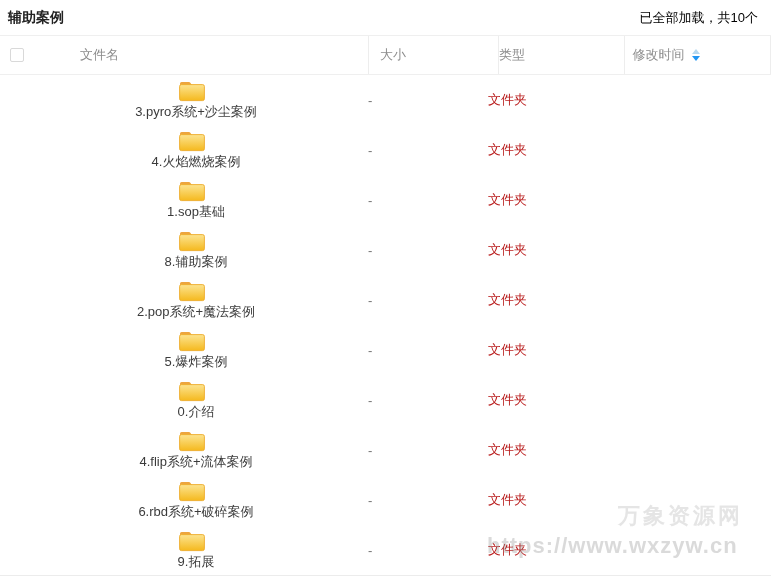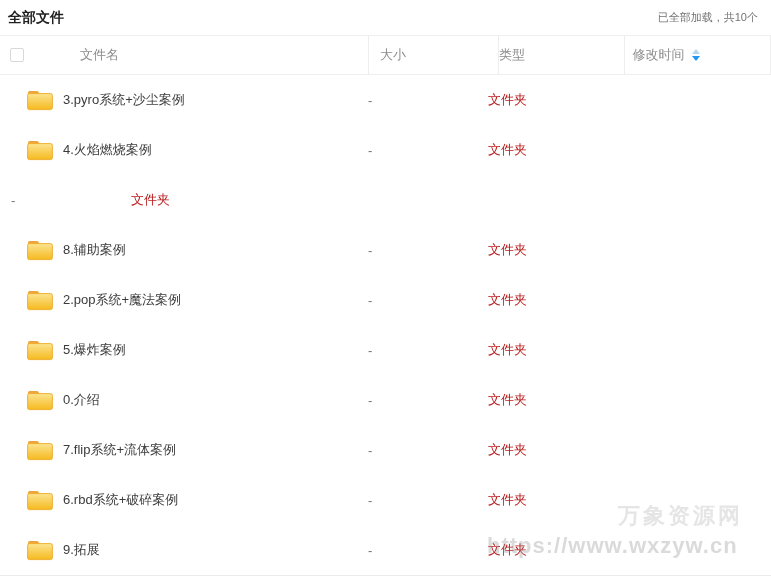--- a/index.html
+++ b/index.html
@@ -9,21 +9,21 @@
     width: 771px; height: 581px; overflow: hidden; position: relative;
   }
   .page { width: 771px; height: 581px; position: relative; background: #fff; }
 
   
   .topbar {
     height: 35px; display: flex; align-items: center;
     justify-content: space-between; padding: 0 13px 0 8px;
   }
   .page-title { font-size: 14px; font-weight: bold; color: #222; }
-  .load-status { font-size: 11px; color: #737373; }
+  .load-status { font-size: 13px; color: #000000; }
 
   
   .table-header {
     height: 40px; display: flex; align-items: stretch;
     border-top: 1px solid #efefef; border-bottom: 1px solid #efefef;
     color: #8c8c8c; font-size: 13px; gap: 44px;
   }
   .hcol { display: flex; align-items: center; }
   .hcol-check { width: 30px; padding-left: 10px; }
   .hcol-name  { width: 327px; padding-left: 12px; }
@@ -51,21 +51,21 @@
     border-left: 4px solid transparent; border-right: 4px solid transparent;
     border-top: 5px solid #2196f3;
   }
 
   
   .rows { border-bottom: 1px solid #ececec; }
   .row { height: 50px; display: flex; align-items: center; cursor: pointer; }
   .cell { font-size: 13px; }
   .cell-name {
     width: 357px; padding-left: 26px;
-    display: flex; align-items: center; color: #3b3b3b;
+    display: flex; align-items: center; color: #3b3b3b; flex-direction: column;
   }
   .folder-icon { width: 28px; height: 24px; display: inline-block; flex: none; }
   .file-name { margin-left: 9px; white-space: nowrap; }
   .cell-size { width: 122px; padding-left: 11px; color: #757575; }
   .cell-type { width: 122px; padding-left: 9px;  color: #b91c1c; }
   .cell-time { flex: 1; padding-left: 7px; color: #757575; }
 
   
   .watermark { position: absolute; pointer-events: none; z-index: 5; color: #e7e7e7; font-weight: bold; }
   .wm-site {
@@ -76,21 +76,21 @@
     left: 487px; top: 533px; font-size: 22px; letter-spacing: 1px;
     color: rgba(140,140,140,0.32);
   }
 </style>
 </head>
 <body>
 
 <div class="page">
 
   <div class="topbar">
-    <div class="page-title">全部文件</div>
+    <div class="page-title">辅助案例</div>
     <div class="load-status">已全部加载，共10个</div>
   </div>
 
   <div class="table-header">
     <div class="hcol hcol-check">
       <span class="checkbox"></span>
     </div>
     <div class="hcol hcol-name">
       <span>文件名</span>
     </div>
@@ -147,20 +147,35 @@
         </svg>
       </span>
       <span class="file-name">4.火焰燃烧案例</span>
     </div>
     <div class="cell cell-size">-</div>
     <div class="cell cell-type">文件夹</div>
     <div class="cell cell-time"></div>
   </div>
 
   <div class="row">
+    <div class="cell cell-name">
+      <span class="folder-icon">
+        <svg width="28" height="24" viewBox="0 0 28 24" xmlns="http://www.w3.org/2000/svg">
+          <defs>
+            <linearGradient id="folderGrad" x1="0" y1="0" x2="0" y2="1">
+              <stop offset="0" stop-color="#fce490"></stop>
+              <stop offset="1" stop-color="#f5b91e"></stop>
+            </linearGradient>
+          </defs>
+          <path d="M2 8 V4.6 Q2 3 3.6 3 H10.8 Q11.9 3 12.5 3.9 L14.2 6.4 Z" fill="#eda53e"></path>
+          <rect x="1.6" y="5.6" width="24.8" height="16" rx="1.8" fill="url(#folderGrad)" stroke="#edaa28" stroke-width="0.9"></rect>
+        </svg>
+      </span>
+      <span class="file-name">1.sop基础</span>
+    </div>
     <div class="cell cell-size">-</div>
     <div class="cell cell-type">文件夹</div>
     <div class="cell cell-time"></div>
   </div>
 
   <div class="row">
     <div class="cell cell-name">
       <span class="folder-icon">
         <svg width="28" height="24" viewBox="0 0 28 24" xmlns="http://www.w3.org/2000/svg">
           <defs>
@@ -250,21 +265,21 @@
           <defs>
             <linearGradient id="folderGrad" x1="0" y1="0" x2="0" y2="1">
               <stop offset="0" stop-color="#fce490"></stop>
               <stop offset="1" stop-color="#f5b91e"></stop>
             </linearGradient>
           </defs>
           <path d="M2 8 V4.6 Q2 3 3.6 3 H10.8 Q11.9 3 12.5 3.9 L14.2 6.4 Z" fill="#eda53e"></path>
           <rect x="1.6" y="5.6" width="24.8" height="16" rx="1.8" fill="url(#folderGrad)" stroke="#edaa28" stroke-width="0.9"></rect>
         </svg>
       </span>
-      <span class="file-name">7.flip系统+流体案例</span>
+      <span class="file-name">4.flip系统+流体案例</span>
     </div>
     <div class="cell cell-size">-</div>
     <div class="cell cell-type">文件夹</div>
     <div class="cell cell-time"></div>
   </div>
 
   <div class="row">
     <div class="cell cell-name">
       <span class="folder-icon">
         <svg width="28" height="24" viewBox="0 0 28 24" xmlns="http://www.w3.org/2000/svg">

